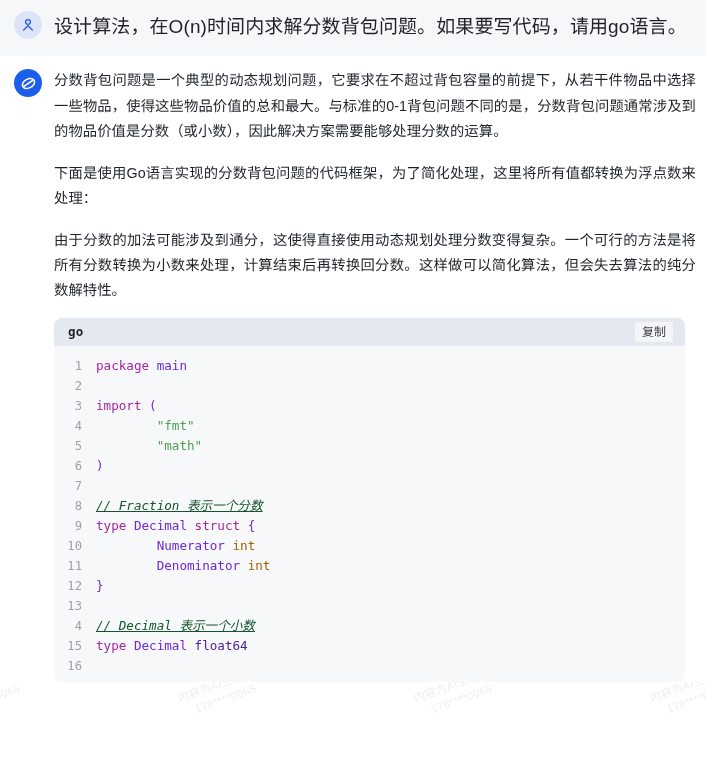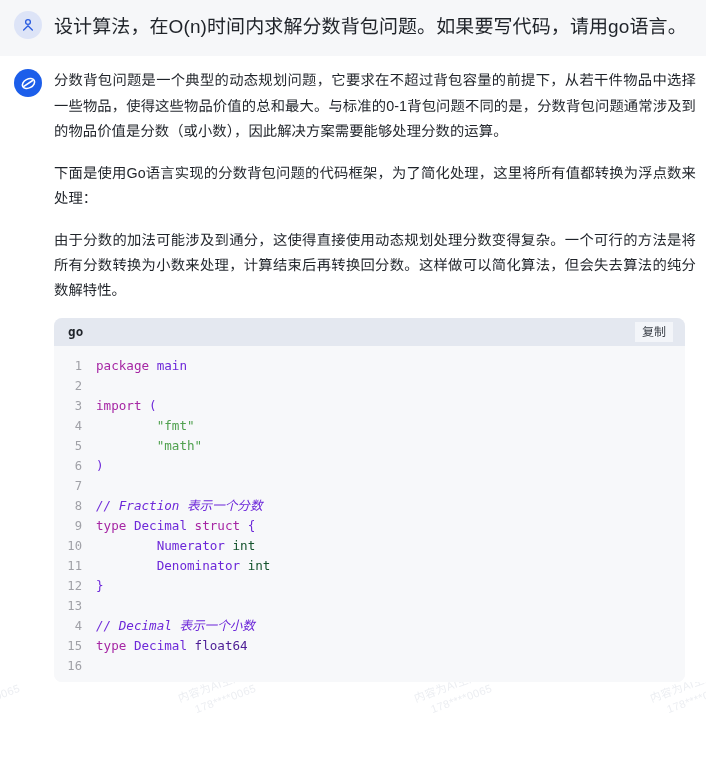--- a/index.html
+++ b/index.html
@@ -138,22 +138,22 @@
   }
   .lc {
     flex: 1 1 auto;
     white-space: pre;
     color: #383a42;
     padding-right: 8px;
   }
   
   .t-kw  { color: #a626a4; }
   .t-str { color: #50a14f; }
-  .t-cmt { color: #6d28d9; font-style: italic; }
-  .t-typ { color: #14532d; }
+  .t-cmt { color: #14532d; font-style: italic; text-decoration: underline; }
+  .t-typ { color: #a16207; }
   .t-num { color: #4c1d95; }
   .t-pln { color: #6d28d9; }
 </style>
 </head>
 <body>
 
 <div id="app">
 
   <div class="watermark-layer" id="wmlayer">
       <div class="wm" style="left: -60px; top: 82px;"><span>内容为AI生成仅供参考</span><span class="wm-l2">178****0065</span></div>

